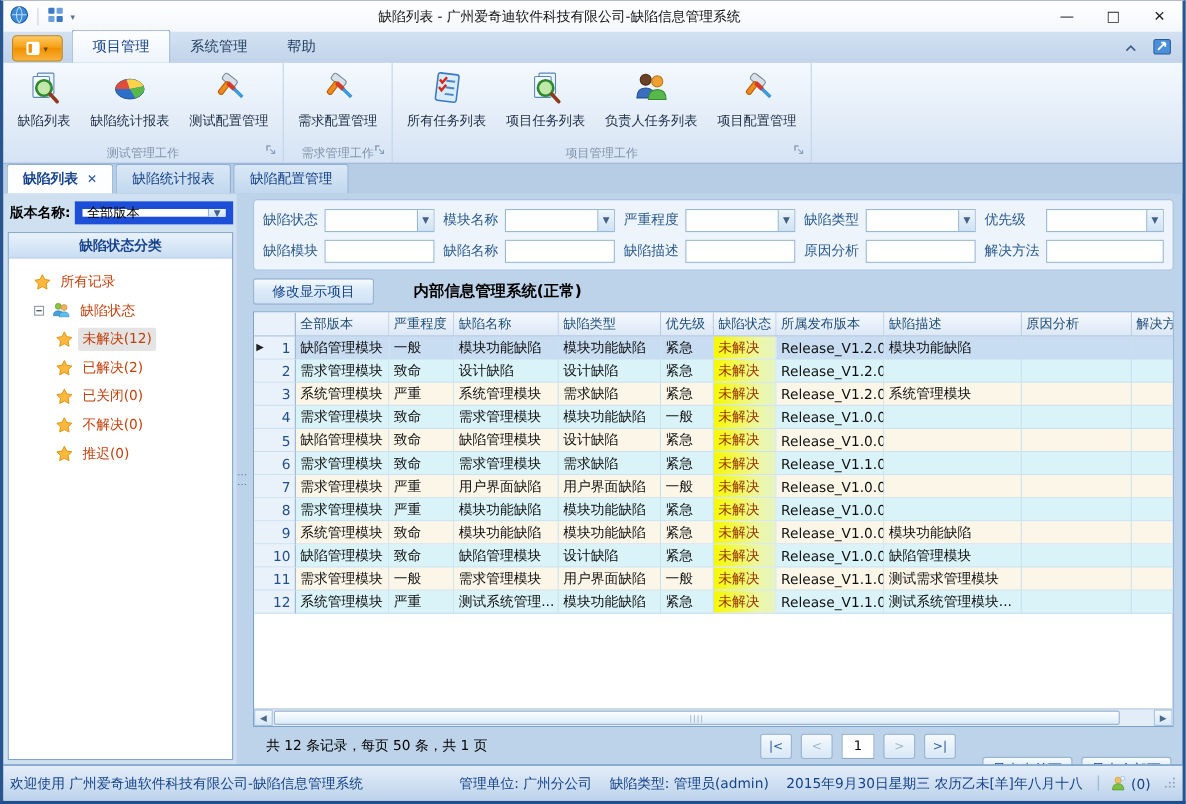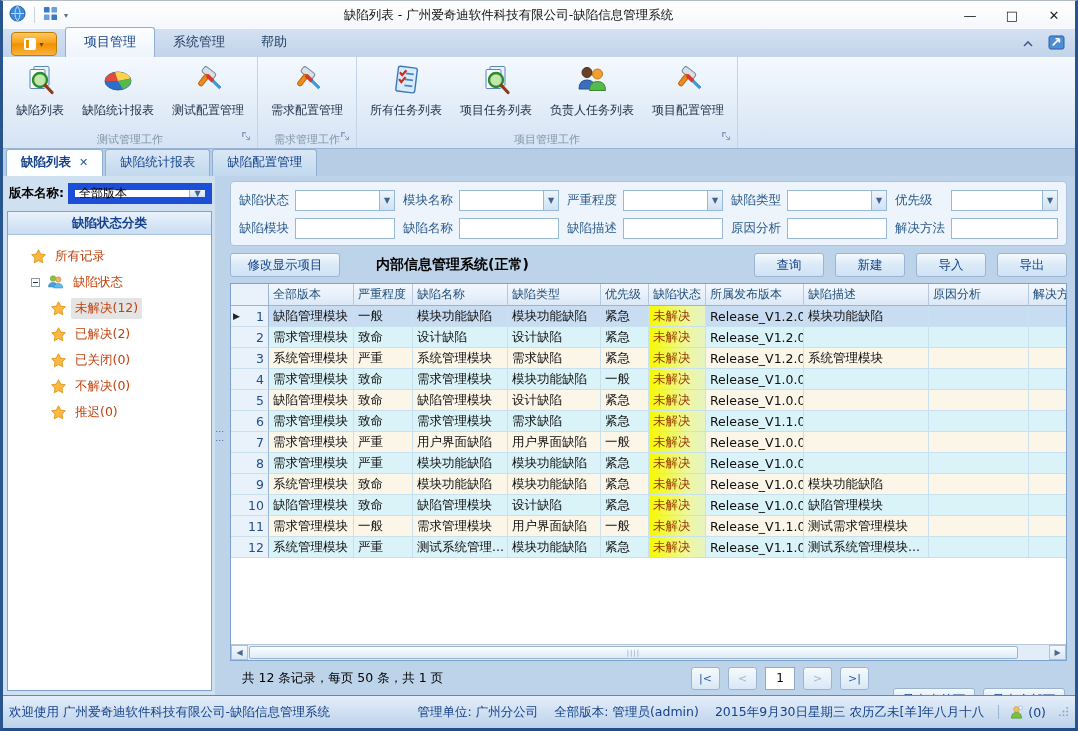--- a/index.html
+++ b/index.html
@@ -459,26 +459,20 @@
             <div class="ffield">
               <span class="flabel">解决方法</span>
               <div class="fctrl"></div>
             </div>
           </div>
       </div>
 
       <div class="action-row">
         <div class="btn modify-btn">修改显示项目</div>
         <div class="system-label">内部信息管理系统(正常)</div>
-        <div class="action-buttons" id="actionButtons">
-            <div class="btn">查询</div>
-            <div class="btn">新建</div>
-            <div class="btn">导入</div>
-            <div class="btn">导出</div>
-          </div>
       </div>
 
       <div class="grid-box">
         <div class="grid-scroll">
           <div class="grid" id="grid">
               <div class="gh rownum"></div>
               <div class="gh">全部版本</div>
               <div class="gh">严重程度</div>
               <div class="gh">缺陷名称</div>
               <div class="gh">缺陷类型</div>
@@ -547,21 +541,21 @@
         <div class="pg-btn">&gt;|</div>
         <div class="btn" style="margin-left:16px">导出当前页</div>
         <div class="btn">导出全部页</div>
       </div>
     </div>
   </div>
 
   <div class="statusbar">
     <span class="sb-left">欢迎使用 广州爱奇迪软件科技有限公司-缺陷信息管理系统</span>
     <span class="sb-item">管理单位: 广州分公司</span>
-    <span class="sb-item">全部版本: 管理员(admin)</span>
+    <span class="sb-item">缺陷类型: 管理员(admin)</span>
     <span class="sb-item">2015年9月30日星期三 农历乙未[羊]年八月十八</span>
     <span class="sb-sep"></span>
     <span class="sb-user-icon">
       <svg width="15" height="15" viewBox="0 0 16 16">
           <circle cx="8" cy="4.6" r="3" fill="#f0c060" stroke="#c89030" stroke-width="0.6"></circle>
           <path d="M2.5 14 q0-6 5.5-6 q5.5 0 5.5 6 z" fill="#7ac043" stroke="#4a8a20" stroke-width="0.6"></path>
           <circle cx="12.5" cy="2.8" r="2" fill="#eaf4fc" stroke="#8ab0d0" stroke-width="0.6"></circle>
         </svg>
     </span>
     <span class="sb-item" style="margin-left:4px">(0)</span>

